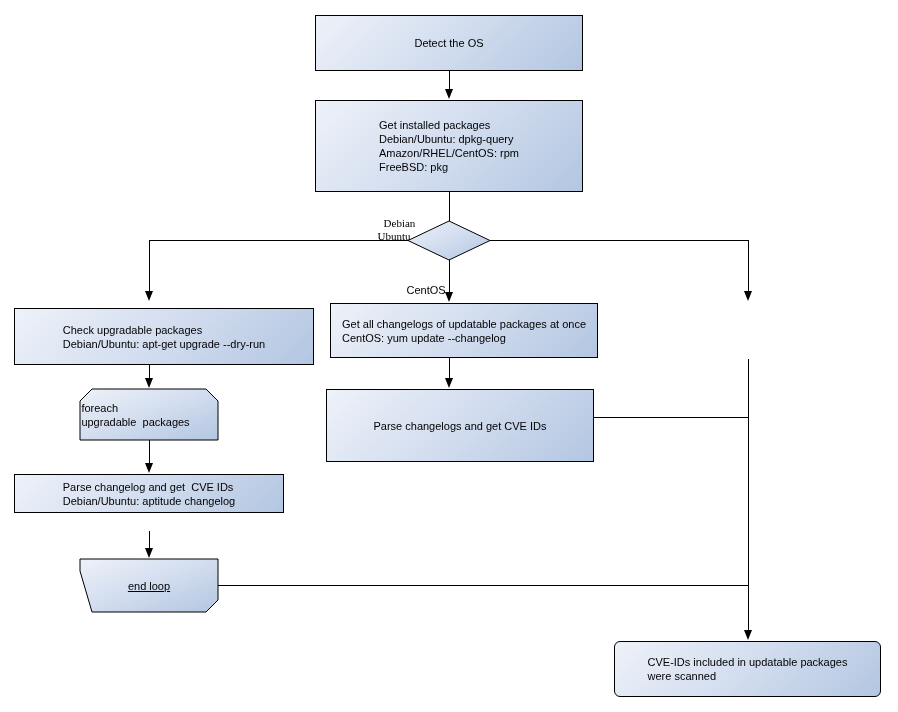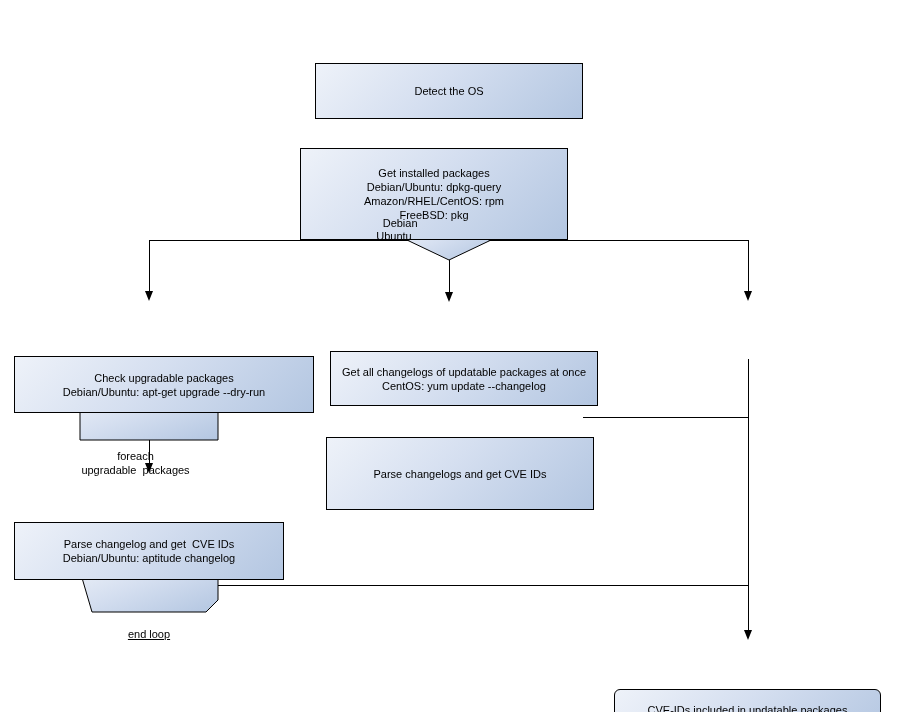--- a/index.html
+++ b/index.html
@@ -12,21 +12,21 @@
     overflow:hidden;
   }
   .edges{position:absolute;left:0;top:0;}
   .node{
     position:absolute;
     display:flex;align-items:center;justify-content:center;
     box-sizing:border-box;
     background:linear-gradient(135deg,#eef2f9 0%,#d5dff0 45%,#b3c6e1 100%);
     border:1px solid #000;
     font-size:11px;line-height:14px;
-    text-align:center;white-space:pre;margin-top:48px;
+    white-space:pre;
   }
   .ghost{background:none;border:none;}
   .edge-label{
     position:absolute;
     font-size:11px;line-height:13px;
     text-align:center;white-space:pre;
   }
   svg line{stroke:#000;stroke-width:1;shape-rendering:crispEdges;}
   svg polygon.arrowhead{fill:#000;stroke:none;}
   svg polygon.shape{fill:url(#nodeGrad);stroke:#000;stroke-width:1;}
@@ -106,38 +106,38 @@
 
     <polygon class="shape" points="449,221 490,240.5 449,260 408,240.5"></polygon>
     <polygon class="shape" points="92,389 206,389 218,401 218,440 80,440 80,401"></polygon>
     <polygon class="shape" points="80,559 218,559 218,600 206,612 92,612 80,571"></polygon>
   </svg>
 
   <div class="node" style="left:315px;top:15px;width:268px;height:56px;">
     <span>Detect the OS</span>
   </div>
 
-  <div class="node" style="left:300px;top:100px;width:268px;height:92px;">
+  <div class="node" style="left:315px;top:100px;width:268px;height:92px;">
     <span>Get installed packages
 Debian/Ubuntu: dpkg-query
 Amazon/RHEL/CentOS: rpm
 FreeBSD: pkg</span>
   </div>
 
   <div class="node" style="left:14px;top:308px;width:300px;height:57px;">
     <span>Check upgradable packages
 Debian/Ubuntu: apt-get upgrade --dry-run</span>
   </div>
 
   <div class="node ghost" style="left:80px;top:389px;width:111px;height:51px;">
     <span>foreach
 upgradable  packages</span>
   </div>
 
-  <div class="node" style="left:14px;top:474px;width:270px;height:58px;">
+  <div class="node" style="left:14px;top:474px;width:270px;height:39px;">
     <span>Parse changelog and get  CVE IDs
 Debian/Ubuntu: aptitude changelog</span>
   </div>
 
   <div class="node ghost" style="left:80px;top:559px;width:138px;height:53px;text-decoration:underline;">
     <span>end loop</span>
   </div>
 
   <div class="node" style="left:330px;top:303px;width:268px;height:55px;">
     <span>Get all changelogs of updatable packages at once
@@ -147,20 +147,23 @@
   <div class="node" style="left:326px;top:389px;width:268px;height:73px;">
     <span>Parse changelogs and get CVE IDs</span>
   </div>
 
 
   <div class="node" style="left:614px;top:641px;width:267px;height:56px;border-radius:6px;">
     <span>CVE-IDs included in updatable packages
 were scanned</span>
   </div>
 
-  <div class="edge-label" style="left:360px;top:204px;width:68px;">
+  <div class="edge-label" style="left:360px;top:204px;width:68px;font-family:Liberation Serif, serif;">
     <span>Debian
 Ubuntu</span>
   </div>
 
 
+  <div class="edge-label" style="left:386px;top:271px;width:68px;">
+    <span>CentOS</span>
+  </div>
 
 </div>
 
 </body></html>

